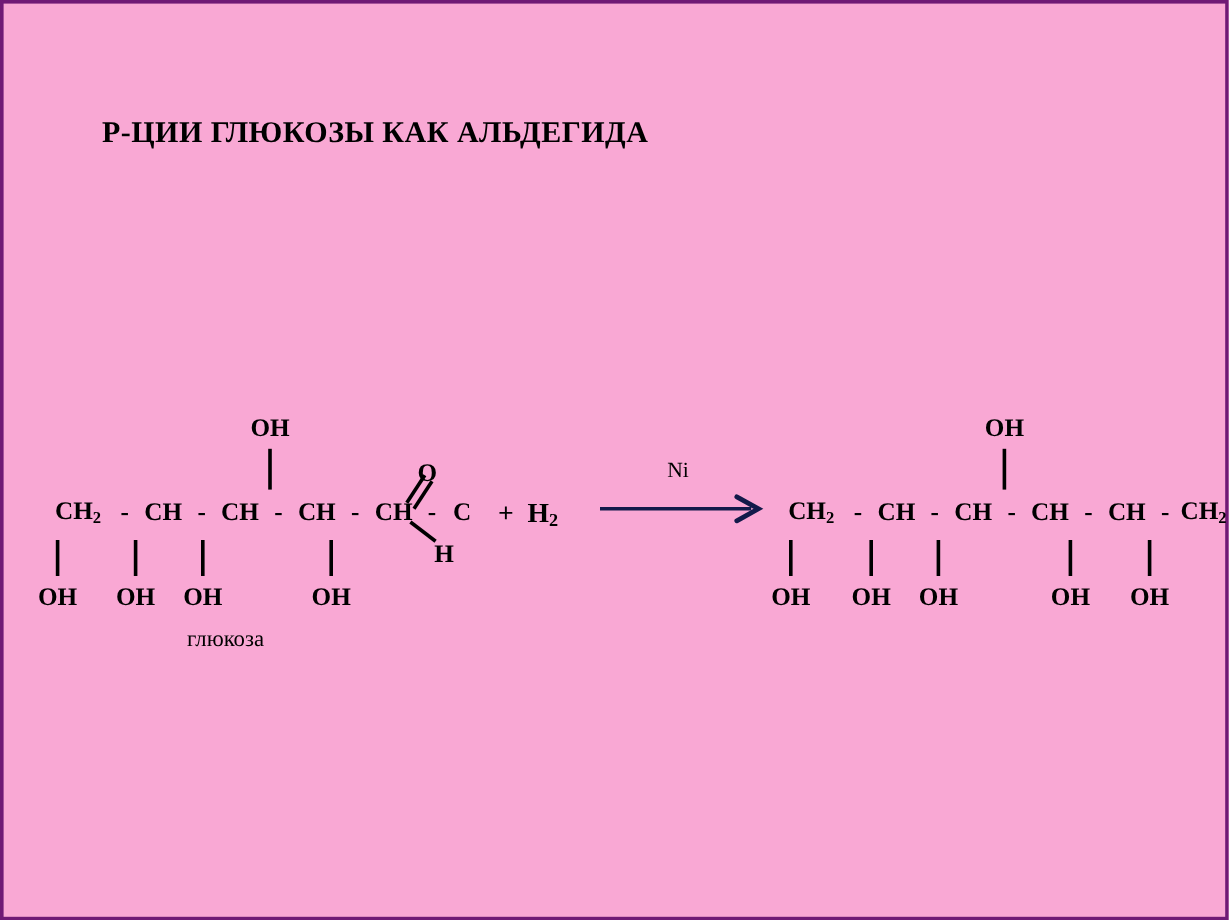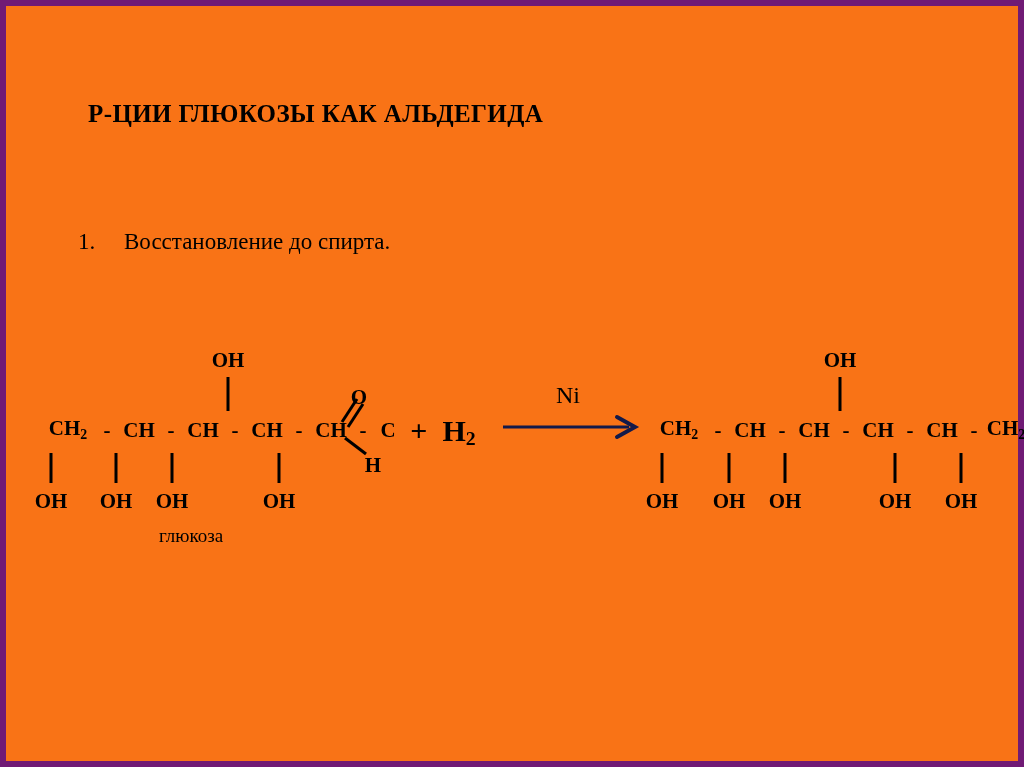--- a/index.html
+++ b/index.html
@@ -15,23 +15,23 @@
     font-family: "Liberation Serif", "DejaVu Serif", serif;
     color: #000000;
     background: #ffffff;
   }
 
   #slide {
     position: absolute;
     left: 0; top: 0;
     width: 1024px;
     height: 767px;
-    background: #f97316;
+    background: #f9a8d4;
     box-sizing: border-box;
-    border: 6px solid #701a75;
+    border: 3px solid #701a75;
   }
 
   
   .slide-title {
     position: absolute;
     left: 82px;
     top: 94px;
     font-size: 25px;
     font-weight: bold;
     letter-spacing: 0.4px;
@@ -84,32 +84,32 @@
     position: absolute;
     width: 3px;
     background: #000000;
     transform: translateX(-50%);
   }
 
   
   .plus-h2 {
     position: absolute;
     font-weight: bold;
-    font-size: 30px;
+    font-size: 23px;
     white-space: nowrap;
     transform: translate(-50%, -50%);
   }
   .plus-h2 sub {
     font-size: 0.66em;
     vertical-align: -0.24em;
   }
 
   .cond-label {
     position: absolute;
-    font-size: 24px;
+    font-size: 18px;
     white-space: nowrap;
     transform: translate(-50%, -50%);
     font-weight: normal;
   }
 
   
   .caption {
     position: absolute;
     font-size: 19px;
     white-space: nowrap;
@@ -122,23 +122,20 @@
     position: absolute;
   }
 </style>
 </head>
 <body>
 
 <div id="slide">
 
   <div class="slide-title">Р-ЦИИ ГЛЮКОЗЫ КАК АЛЬДЕГИДА</div>
 
-  <div class="item-row">
-    <span class="item-num">1.</span><span>Восстановление до спирта.</span>
-  </div>
 
   <div id="chem">
 
     <div class="atom" style="left:62px;  top:424px;">
       <span>CH</span><sub>2</sub>
     </div>
     <div class="atom" style="left:101px; top:424px;">-</div>
     <div class="atom" style="left:133px; top:424px;">
       <span>CH</span>
     </div>

